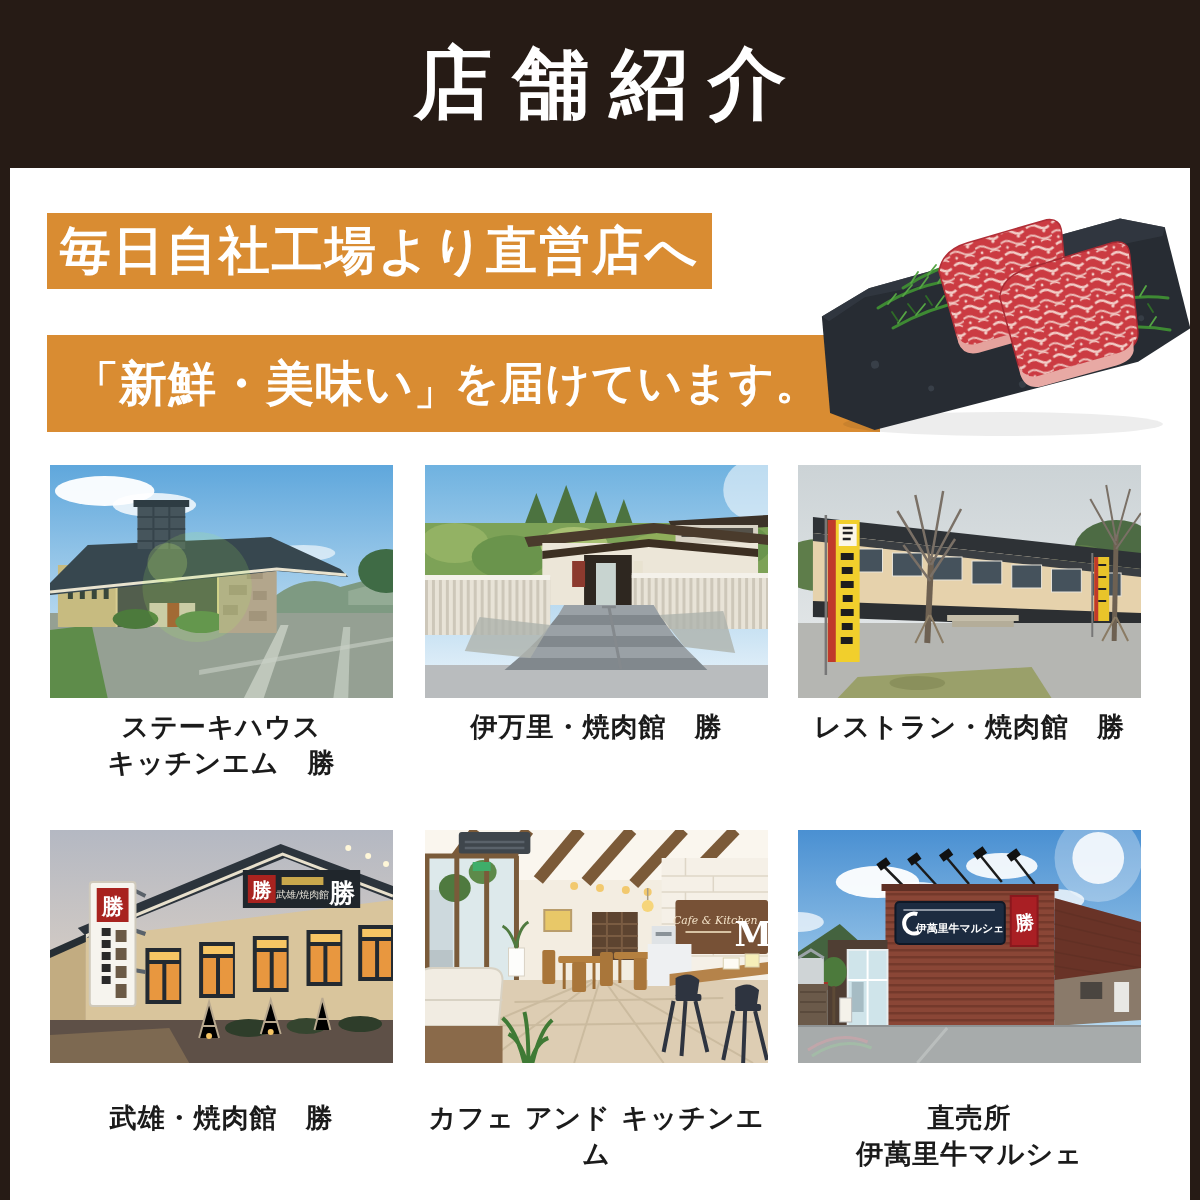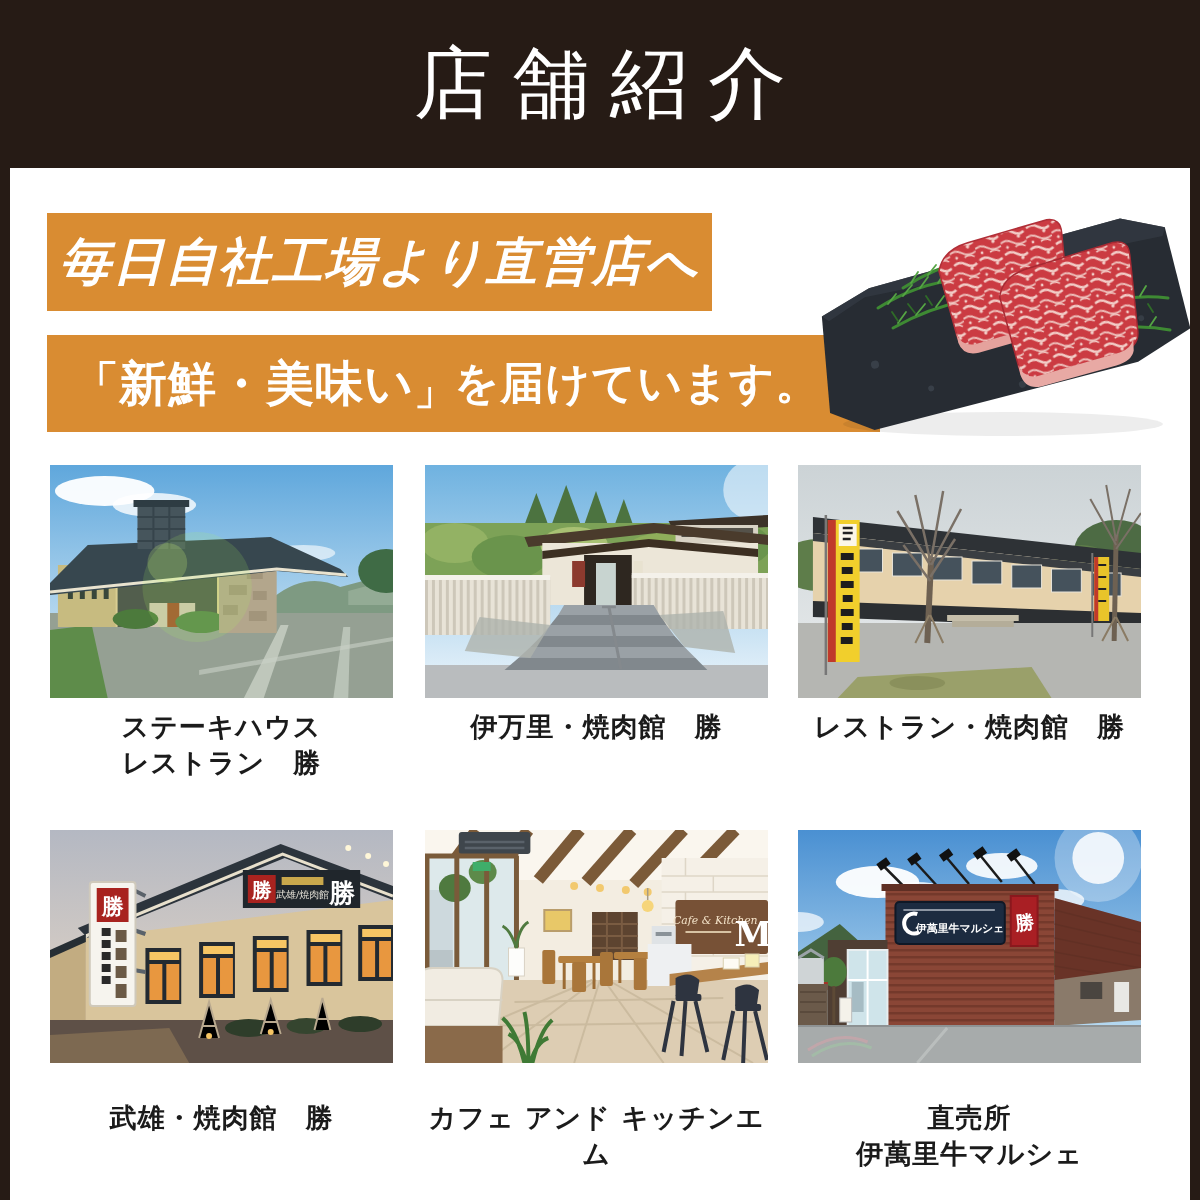--- a/index.html
+++ b/index.html
@@ -7,34 +7,34 @@
     width:1200px;height:1200px;position:relative;overflow:hidden;
     background:#261b15;
     font-family:"DejaVu Serif","Liberation Serif",serif;
   }
   
   .header{
     position:absolute;left:0;top:0;width:1200px;height:168px;
     display:flex;align-items:center;justify-content:center;
   }
   .header h1{
-    margin:12px;color:#ffffff;font-size:78px;font-weight:400;
+    margin:12px;color:#ffffff;font-size:78px;font-weight:700;
     letter-spacing:20px;text-indent:20px;
   }
   
   .panel{
     position:absolute;left:10px;top:168px;width:1180px;height:1032px;
     background:#ffffff;
   }
   
   .banner{
     position:absolute;background:#d98c32;color:#ffffff;
     display:flex;align-items:center;
   }
-  .banner1{left:37px;top:45px;width:665px;height:98px;justify-content:center;font-style:italic;}
+  .banner1{left:37px;top:45px;width:665px;height:76px;justify-content:center;}
   .banner1 span{font-size:51px;font-weight:700;letter-spacing:2px;}
   .banner2{left:37px;top:167px;width:833px;height:97px;padding-left:26px;box-sizing:border-box;}
   .banner2 .b-open{font-size:46px;font-weight:700;}
   .banner2 .b-big{font-size:48px;font-weight:700;letter-spacing:1px;}
   .banner2 .b-close{font-size:40px;font-weight:700;align-self:flex-end;margin-bottom:14px;}
   .banner2 .b-small{font-size:44px;font-weight:700;letter-spacing:1px;}
   
   .hero{
     position:absolute;left:798px;top:20px;width:382px;height:258px;
     pointer-events:none;
@@ -568,21 +568,21 @@
       <rect y="196" width="345" height="37" fill="#a7abab"></rect>
       <path d="M0,196 h345" stroke="#8e9293" stroke-width="2"></path>
       <path d="M120,233 L150,198" stroke="#c3c7c6" stroke-width="3" opacity="0.7"></path>
       <path d="M10,220 Q40,200 70,212" stroke="#ff9aa8" stroke-width="3" fill="none" opacity="0.3"></path>
       <path d="M14,226 Q44,206 74,218" stroke="#9ae0a0" stroke-width="3" fill="none" opacity="0.3"></path>
     </svg>
   </div>
 
   <div class="caption c1 cap-r1">
     <div>ステーキハウス</div>
-    <div>レストラン　勝</div>
+    <div>キッチンエム　勝</div>
   </div>
   <div class="caption c2 cap-r1">
     <div>伊万里・焼肉館　勝</div>
   </div>
   <div class="caption c3 cap-r1">
     <div>レストラン・焼肉館　勝</div>
   </div>
   <div class="caption c1 cap-r2">
     <div>武雄・焼肉館　勝</div>
   </div>

